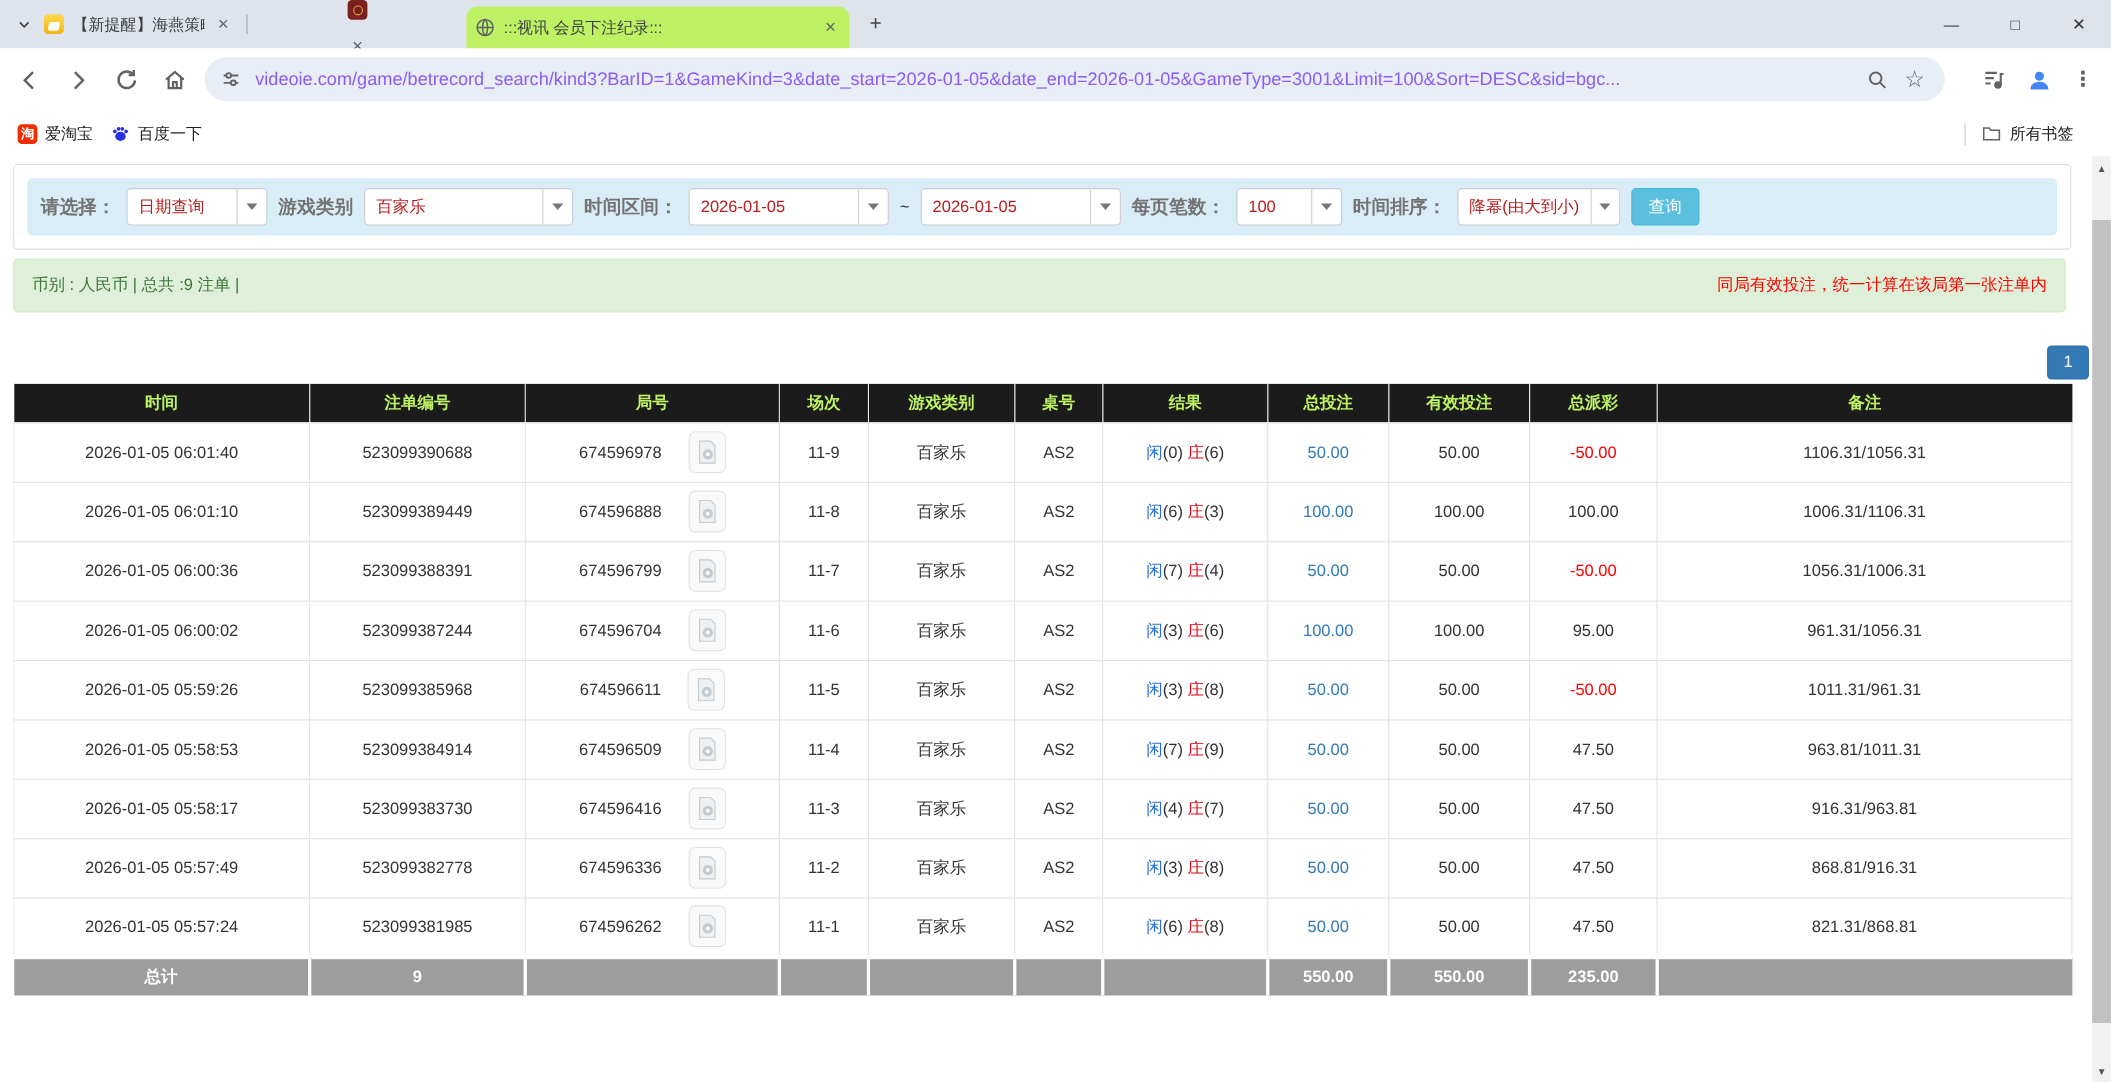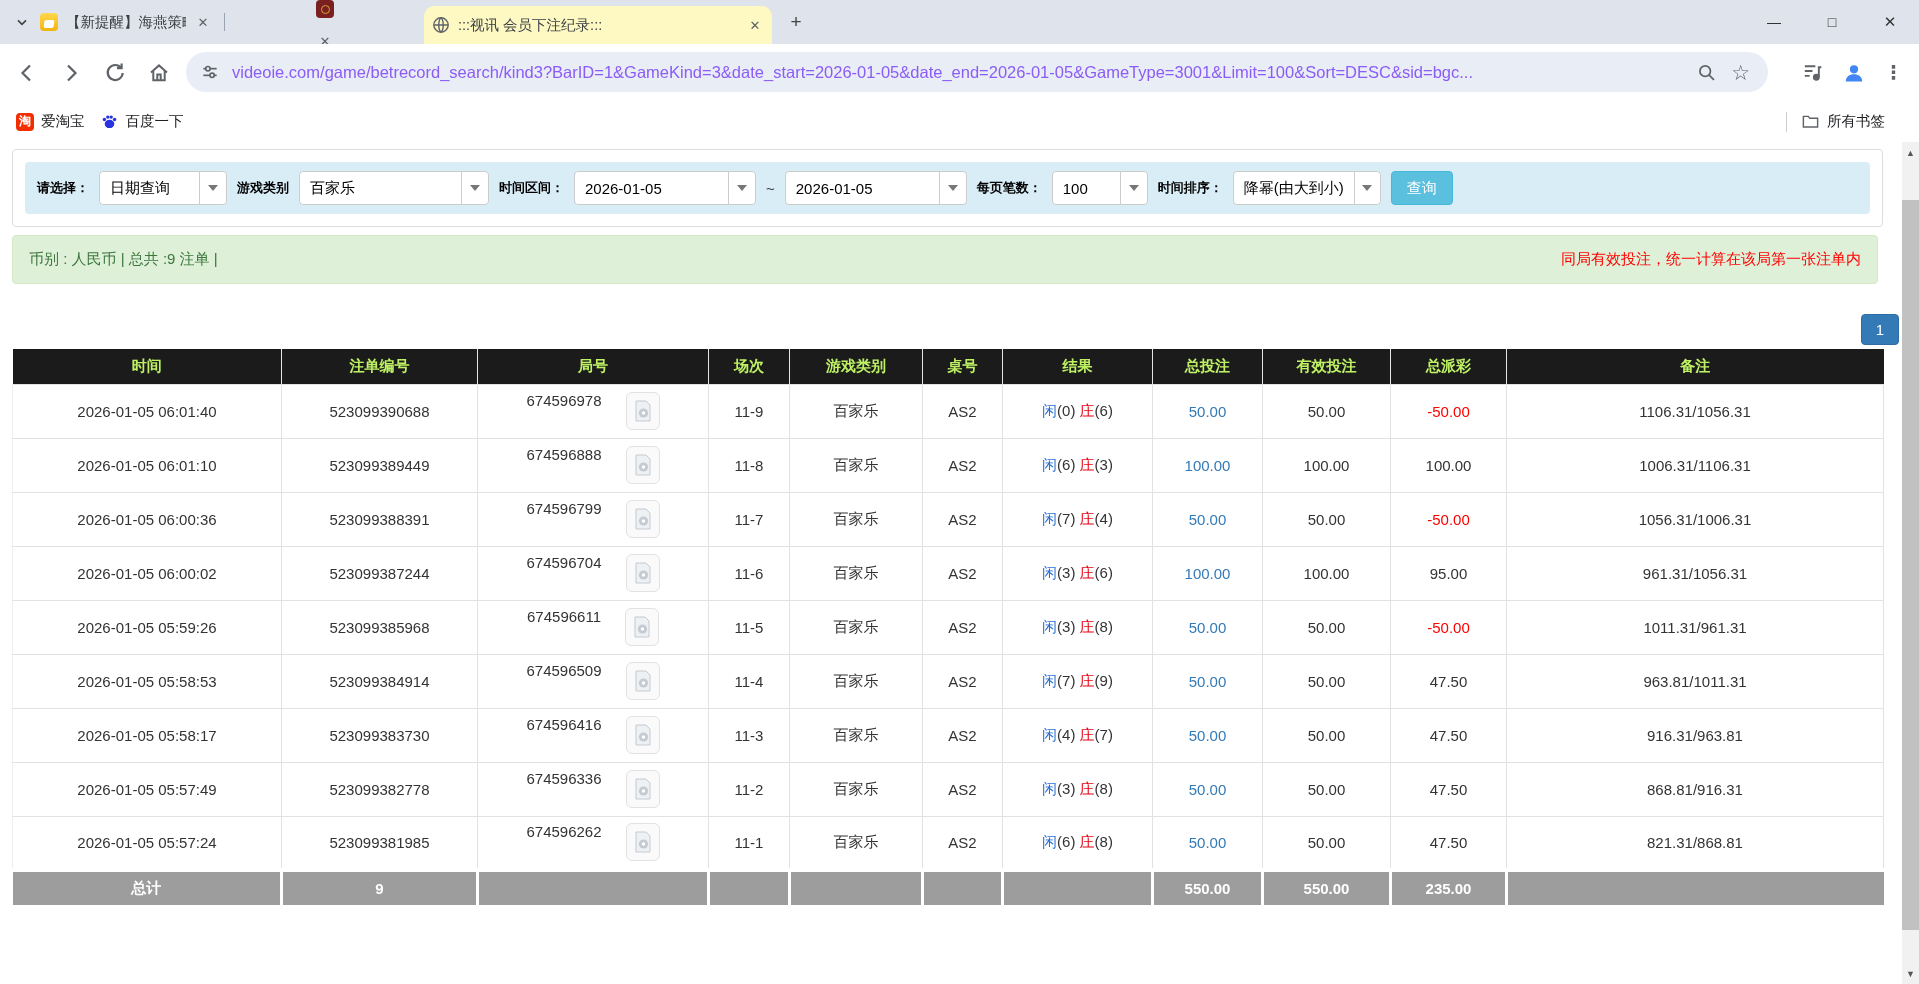--- a/index.html
+++ b/index.html
@@ -9,21 +9,21 @@
 
   
   .tabstrip { position:absolute; top:0; left:0; width:1919px; height:44px; background:#dee3ec; }
   .tab-chevron { position:absolute; left:10px; top:10px; width:24px; height:24px; display:flex; align-items:center; justify-content:center; color:#444; }
   .tab { position:absolute; top:0; height:44px; display:flex; align-items:center; padding:0 8px; gap:8px; }
   .tab .t-title { flex:1; font-size:14.5px; color:#3c4043; white-space:nowrap; overflow:hidden; }
   .tab .t-close { width:18px; height:18px; display:flex; align-items:center; justify-content:center; font-size:13px; color:#5f6368; border-radius:50%; }
   .tab1 { left:32px; width:188px; }
   .tab2 { left:230px; width:190px;flex-direction:column; }
   .tab-sep { position:absolute; top:13px; width:1px; height:18px; background:#9aa3b2; }
-  .tab.active { top:6px; height:38px; background:#fef9c3; border-radius:10px 10px 0 0; left:424px; width:348px; }
+  .tab.active { top:6px; height:38px; background:#bef264; border-radius:10px 10px 0 0; left:424px; width:348px; }
   .favicon { width:18px; height:18px; flex:0 0 18px; position:relative; border-radius:4px; }
   .fav-yellow { background:linear-gradient(#ffd84d,#f2b40d); }
   .fav-yellow .mark { position:absolute; left:4px; bottom:3px; width:10px; height:8px; background:#fff; border-radius:2px; transform:skew(-8deg); }
   .fav-red { background:#7b2020; display:flex; align-items:center; justify-content:center; }
   .fav-red .gold { width:9px; height:9px; border:1.5px solid #d8a23a; border-radius:50%; }
   .newtab-btn { position:absolute; left:784px; top:10px; width:24px; height:24px; display:flex; align-items:center; justify-content:center; font-size:19px; color:#444; }
   .win-controls { position:absolute; right:0; top:0; height:44px; display:flex; }
   .wc { width:58px; height:44px; display:flex; align-items:center; justify-content:center; font-size:14px; color:#333; }
   .wc.close { font-size:15px; }
 
@@ -47,41 +47,41 @@
   .bm-sep { width:1px; height:20px; background:#ccc; margin-right:14px; }
   .bm-all { display:flex; align-items:center; gap:7px; margin-right:34px; font-size:14.5px; color:#202124; }
 
   
   .content { position:absolute; top:142px; left:0; width:1902px; bottom:0; background:#fff; padding-left:12px; }
   .title-clip { margin-top:5px; height:21px; overflow:hidden; width:600px; }
   .title-clip h1 { margin-top:-11px; font-size:25px; font-weight:500; color:#333; letter-spacing:1px; white-space:nowrap; }
 
   .filter-panel { margin-top:7px; width:1871px; border:1px solid #ddd; border-radius:4px; padding:12px; background:#fff; }
   .filter-bar { height:52px; background:var(--filter-bg,#d9edf7); border-radius:4px; display:flex; align-items:center; gap:10px; padding:0 12px; }
-  .flabel { color:#000000; font-weight:bold; font-size:13px; white-space:nowrap; }
+  .flabel { color:#737373; font-weight:bold; font-size:17px; white-space:nowrap; }
   .sel { background:#fff; border:1px solid #ccc; border-radius:4px; height:34px; display:flex; align-items:center; overflow:hidden; }
-  .sel .txt { padding:0 10px; font-size:15px; color:#000000; flex:1; white-space:nowrap; }
+  .sel .txt { padding:0 10px; font-size:15px; color:#b91c1c; flex:1; white-space:nowrap; }
   .sel .arr { width:27px; align-self:stretch; border-left:1px solid #ccc; display:flex; align-items:center; justify-content:center; }
   .tri-down { width:0; height:0; border-left:5px solid transparent; border-right:5px solid transparent; border-top:6px solid #777; }
   .range-sep { font-size:15px; color:#333; }
   .query-btn { height:34px; padding:0 15px; background:var(--query-button,#5bc0de); border:1px solid #46b8da; border-radius:4px; color:#fff; font-size:15px; }
 
   .summary { margin-top:8px; width:1866px; height:49px; background:var(--summary-bg,#dff0d8); border:1px solid #d6e9c6; border-radius:4px; display:flex; align-items:center; justify-content:space-between; padding:0 16px; }
   .summary .s-left { color:#3c763d; font-size:15px; }
   .summary .s-right { color:var(--negative-red,#ff0000); font-size:15px; }
 
   .pager-row { margin-top:30px; width:1887px; display:flex; justify-content:flex-end; gap:4px; }
   .page-btn { min-width:38px; height:31px; background:var(--link-blue,#337ab7); border:1px solid #2e6da4; border-radius:4px; color:#fff; font-size:15px; }
 
   table.bet-table { margin-top:4px; width:1871px; border-collapse:collapse; table-layout:fixed; font-size:15px; color:#333; }
   .bet-table thead th { background:var(--header-bg,#1b1b1b); color:#bef264; height:35px; font-weight:bold; font-size:15px; border-right:1px solid #e6e6e6; }
   .bet-table thead th:last-child { border-right:none; }
   .bet-table tbody td { height:54px; text-align:center; background:#fff; border:1px solid #e2e2e2; }
   .bet-table tbody tr td:first-child { border-left:1px solid #eee; }
-  .round-cell .round-wrap { display:flex; align-items:flex-start; justify-content:center; gap:24px; }
+  .round-cell .round-wrap { display:flex; align-items:center; justify-content:center; gap:24px; }
   .video-icon { width:34px; height:38px; background:#fafafa; border:1px solid #e2e2e2; border-radius:6px; display:inline-flex; align-items:center; justify-content:center; }
   .r-player b { color:var(--player-blue,#2a6fd4); font-weight:normal; }
   .r-banker b { color:var(--banker-red,#e60012); font-weight:normal; }
   .bet-link { color:var(--link-blue,#337ab7); }
   .payout.neg { color:var(--negative-red,#ff0000); }
   .bet-table tfoot td { height:35px; background:var(--footer-bg,#9d9d9d); color:#fff; font-weight:bold; text-align:center; border-left:3px solid #fff; font-size:15px; }
   .bet-table tfoot td:first-child { border-left:none; }
   .bet-table tfoot tr:first-child td { border-top:1px solid #ddd; }
   .bet-table tfoot tr:last-child td { border-top:4px solid #fff; }
 

